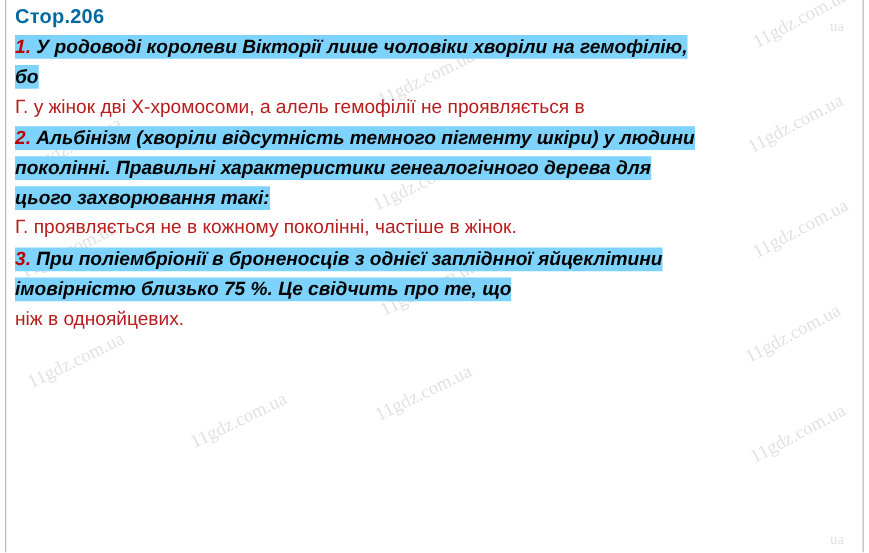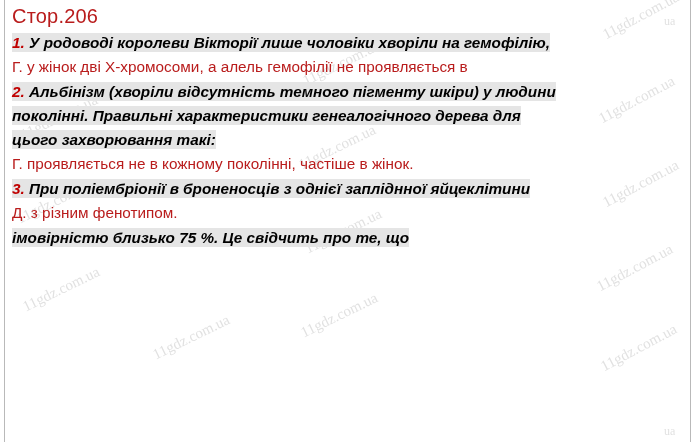--- a/index.html
+++ b/index.html
@@ -47,40 +47,40 @@
     background: #b9b9b9;
   }
   .page-rule-right {
     position: absolute;
     right: 4px; top: 0; bottom: 0;
     width: 1px;
     background: #b9b9b9;
   }
 
   .page-label {
-    font-weight: normal;
-    font-size: 20px;
-    color: #b91c1c;
+    font-weight: bold;
+    font-size: 16px;
+    color: #0369a1;
     margin: 1px 0 3px 0;
     letter-spacing: .2px;
   }
 
   .qblock { margin-bottom: 1px; }
 
   
   .q {
     font-style: italic;
     font-weight: bold;
     font-size: 15.3px;
     line-height: 1.56;
     color: #000;
     margin: 0;
   }
   .q .hl, .hl {
-    background: #e5e5e5;
+    background: #7dd3fc;
     padding: 1px 0;
     box-decoration-break: clone;
     -webkit-box-decoration-break: clone;
   }
   .qnum {
     color: #c00000;
     font-weight: bold;
     font-style: italic;
   }
 
@@ -118,31 +118,32 @@
 </div>
 
 <div class="page">
   <div class="page-rule-left"></div>
   <div class="page-rule-right"></div>
 
   <div class="page-label">Стор.206</div>
 
   <div class="qblock">
     <p class="q"><span class="hl"><span class="qnum">1.</span> <span>У родоводі королеви Вікторії лише чоловіки хворіли на гемофілію,</span></span></p>
+    <p class="q"><span class="hl">бо</span></p>
     <p class="ans">Г. у жінок дві Х-хромосоми, а алель гемофілії не проявляється в</p>
   </div>
 
   <div class="qblock">
     <p class="q"><span class="hl"><span class="qnum">2.</span> <span>Альбінізм (хворіли відсутність темного пігменту шкіри) у людини</span></span></p>
     <p class="q"><span class="hl">поколінні. Правильні характеристики генеалогічного дерева для</span></p>
     <p class="q"><span class="hl">цього захворювання такі:</span></p>
     <p class="ans">Г. проявляється не в кожному поколінні, частіше в жінок.</p>
   </div>
 
   <div class="qblock">
     <p class="q"><span class="hl"><span class="qnum">3.</span> <span>При поліембріонії в броненосців з однієї запліднної яйцеклітини</span></span></p>
-    <p class="ans">Д. з різним фенотипом.</p>
   </div>
 
   <div class="qblock">
     <p class="q"><span class="hl">імовірністю близько 75 %. Це свідчить про те, що</span></p>
+    <p class="ans">ніж в однояйцевих.</p>
   </div>
 </div>
 
 </body></html>

